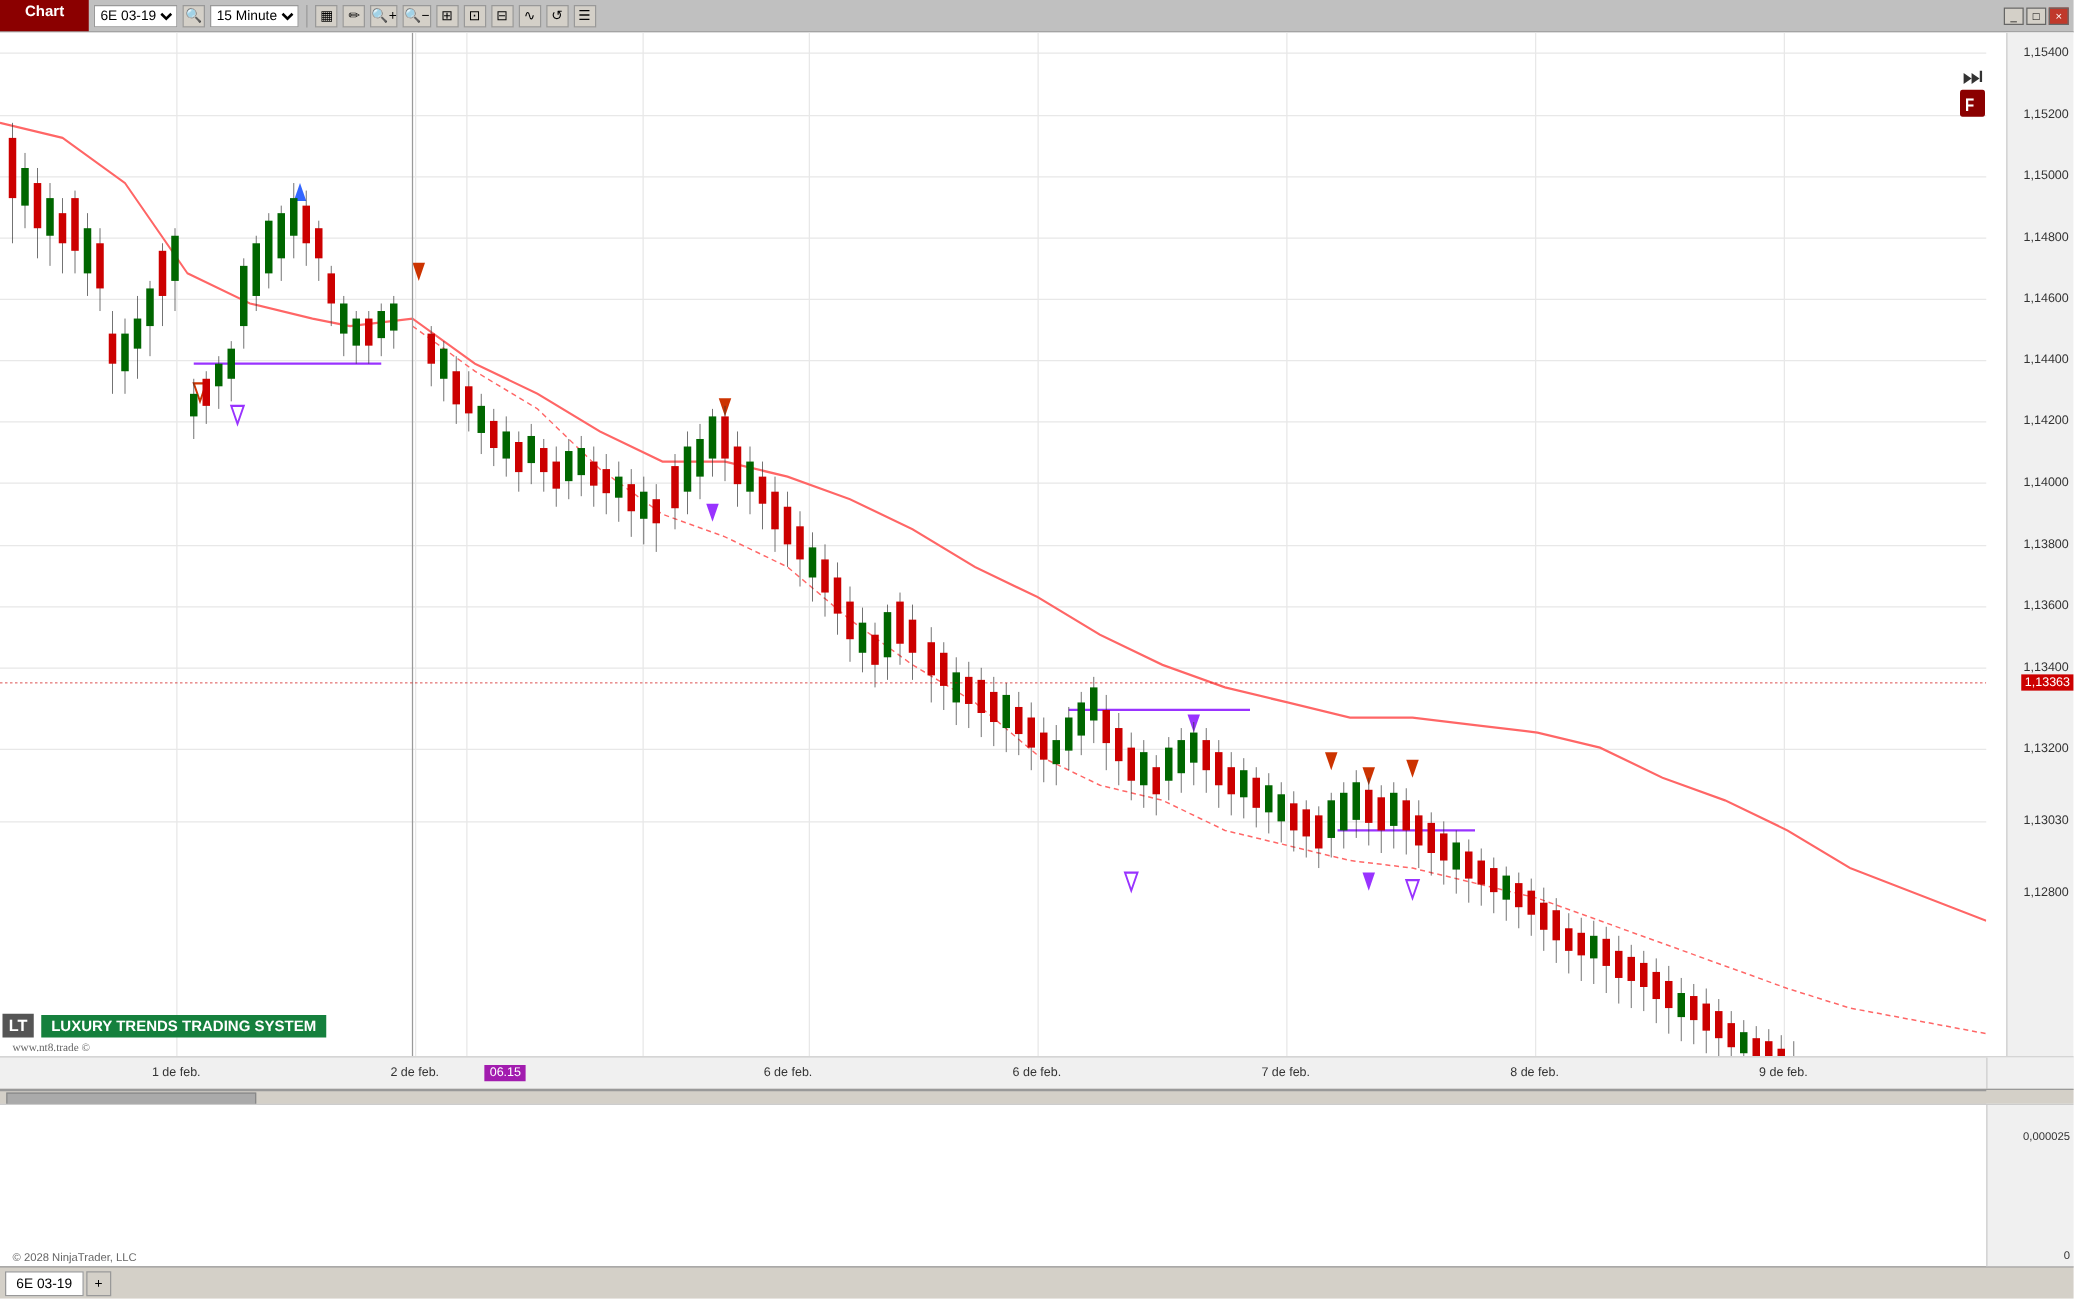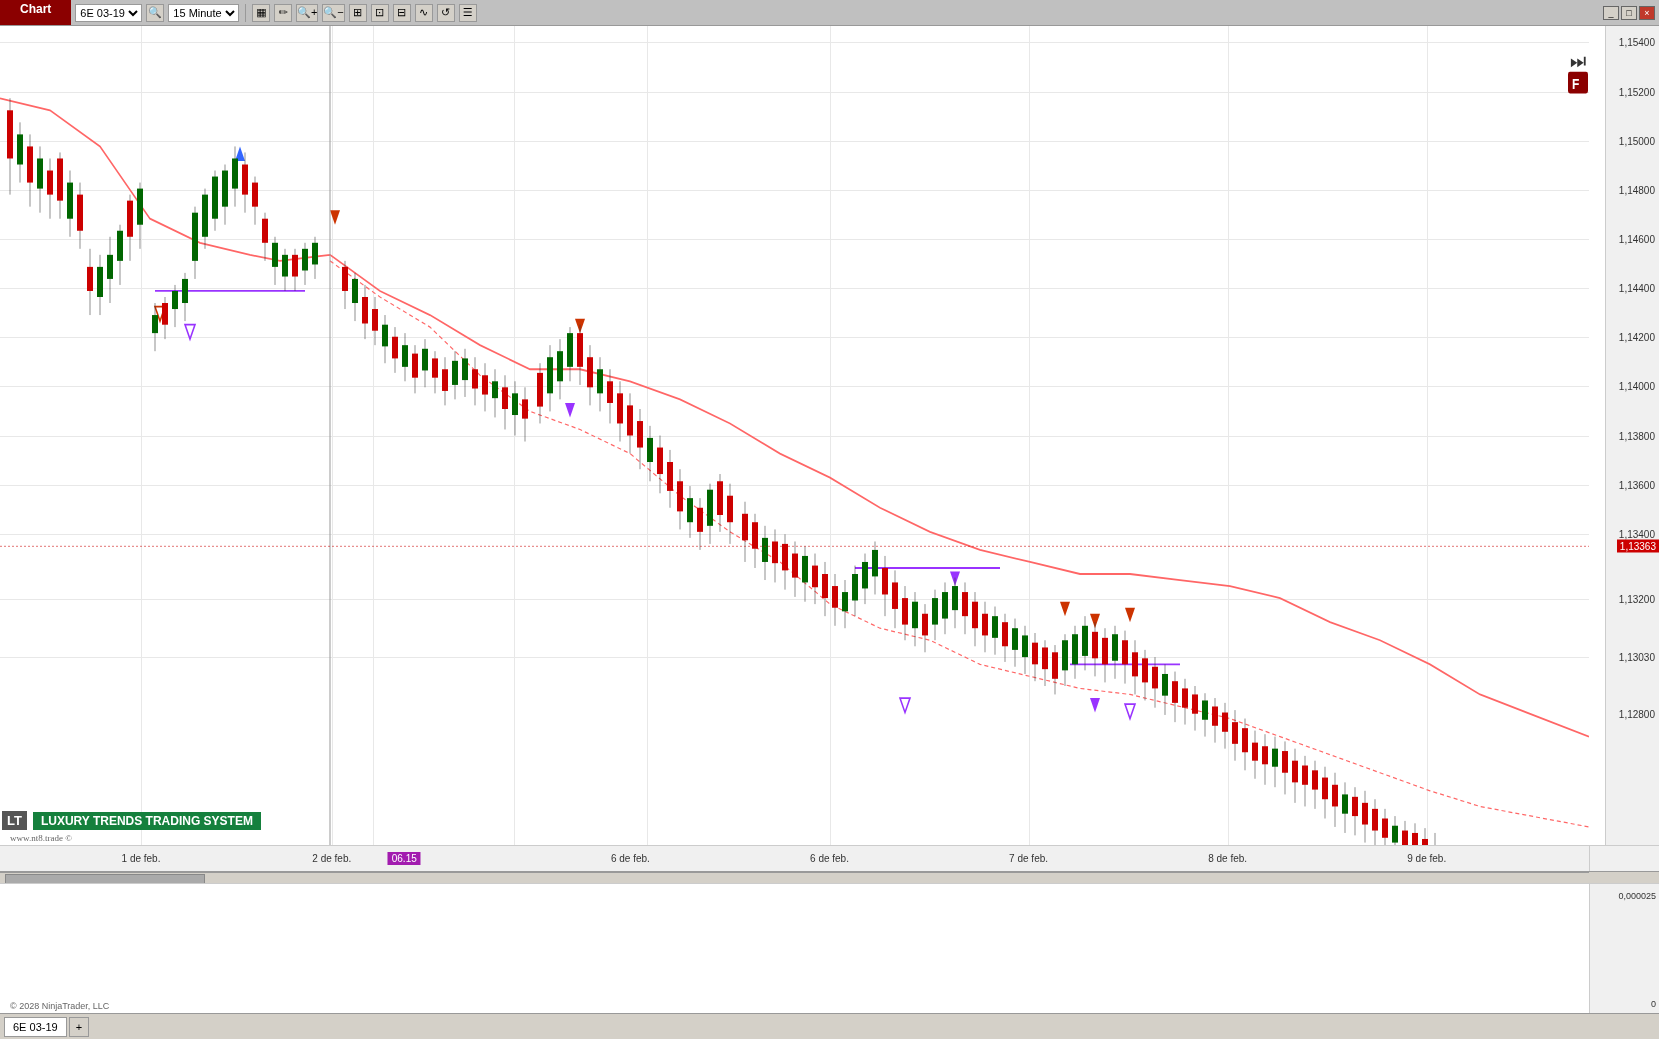--- a/index.html
+++ b/index.html
@@ -941,21 +941,21 @@
     <div style="position:absolute;left:0;right:70px;height:100%;background:#d4d0c8;border-top:1px solid #999;">
       <div style="position:absolute;left:5px;width:200px;height:10px;top:1px;background:#aaa;border:1px solid #888;"></div>
     </div>
   </div>
 
   <div id="indicator-panels">
 
 
 
     <div class="panel-right-axis">
-      <div class="panel-axis-label" style="padding-top:7px;">0,000025</div>
+      <div class="panel-axis-label" style="padding-top:20px;">0,000025</div>
       <div class="panel-axis-label" style="padding-bottom:4px;">0</div>
     </div>
 
     <div id="nt8-copyright">© 2028 NinjaTrader, LLC</div>
   </div>
 
 </div>
 
 <div id="tab-bar">
   <div class="tab-item">

